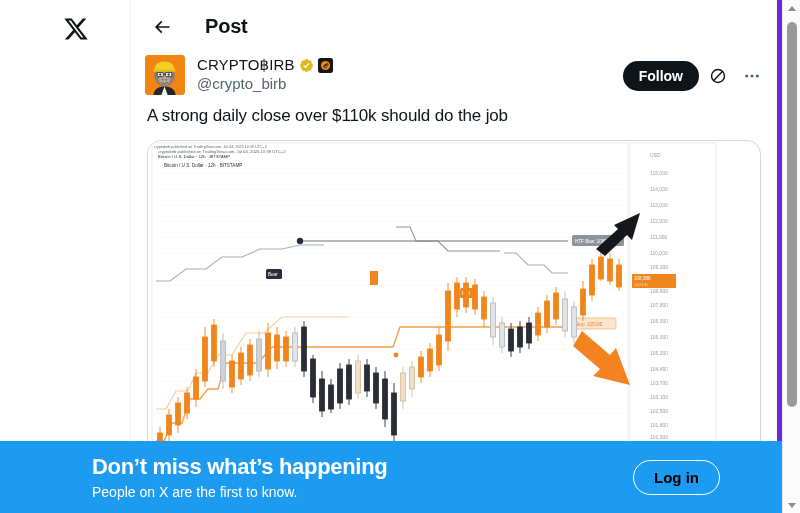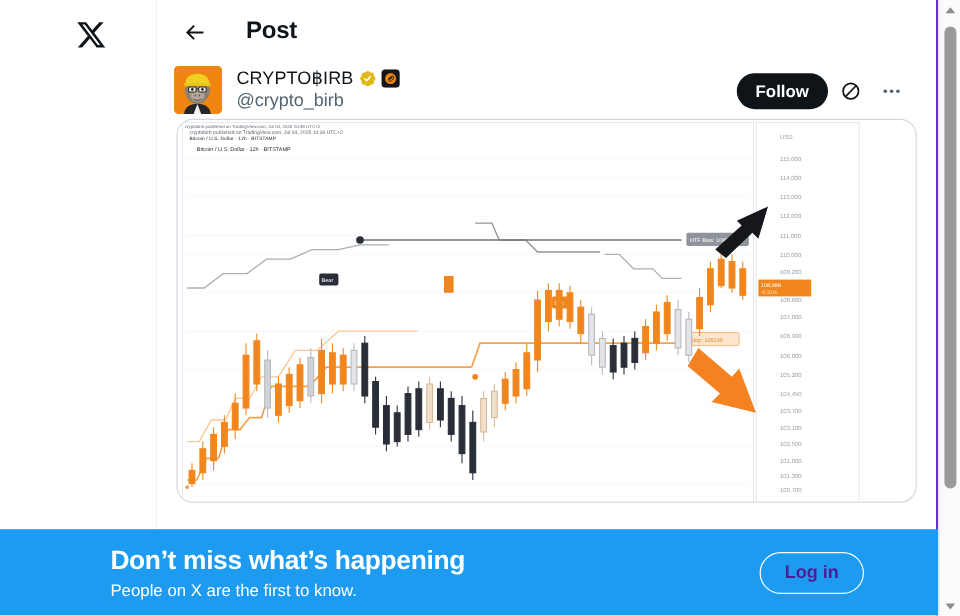--- a/index.html
+++ b/index.html
@@ -17,21 +17,21 @@
     position: absolute; left: 0; top: 0; width: 131px; height: 513px;
     background: #fff; border-right: 1px solid #eff3f4;
   }
   .x-logo { position: absolute; left: 59px; top: 12px; width: 34px; height: 34px;
             display:flex; align-items:center; justify-content:center; cursor:pointer; }
   .x-logo svg { width: 26px; height: 26px; fill: #0f1419; }
 
   
   .main {
     position: absolute; left: 131px; top: 0; width: 651px; height: 513px;
-    background:#fff; border-right: 2px solid #6d28d9;
+    background:#fff; border-right: 5px solid #6d28d9;
   }
 
   
   .topbar { position: relative; height: 53px; display:flex; align-items:center; padding-left: 6px; }
   .back-btn { width: 34px; height: 34px; border-radius: 50%; display:flex;
               align-items:center; justify-content:center; cursor:pointer; margin-left: 8px; }
   .back-btn svg { width: 20px; height: 20px; fill:#0f1419; }
   .page-title { font-size: 20px; font-weight: 700; color:#0f1419; margin-left: 26px; letter-spacing:-0.2px; }
 
   
@@ -42,21 +42,21 @@
   .names { margin-left: 12px; padding-top: 1px; min-width:0; }
   .name-line { display:flex; align-items:center; gap:4px; }
   .display-name { font-size: 15px; font-weight: 400; color:#0f1419; cursor:pointer;
                   white-space:nowrap; letter-spacing:0.1px;text-align:center; }
   .verified { width:15px; height:15px; flex:none; }
   .affiliate { width:15px; height:15px; border-radius:3px; flex:none; overflow:hidden;
                background:#14161a; display:block; cursor:pointer; }
   .affiliate svg { display:block; width:15px; height:15px; }
   .handle { font-size: 15px; color:#536471; margin-top:1px; cursor:pointer; }
 
-  .author-actions { position:absolute; right: 22px; top: 8px; display:flex; align-items:center; gap:4px; }
+  .author-actions { position:absolute; right: 10px; top: 8px; display:flex; align-items:center; gap:4px; }
   .follow-btn {
     background:#0f1419; color:#fff; border:none; border-radius:999px;
     font-family:"Liberation Sans", sans-serif;
     font-size: 14px; font-weight:700; padding: 8px 16px; cursor:pointer; line-height:1;
   }
   .icon-btn { width: 30px; height:30px; border-radius:50%; display:flex; align-items:center;
               justify-content:center; cursor:pointer; }
   .icon-btn svg { width:18px; height:18px; }
 
   
@@ -76,21 +76,21 @@
   
   .banner {
     position:absolute; left:0; bottom:0; width: 782px; height: 72px; background:#1d9bf0;
     display:flex; align-items:center; z-index: 40; gap: 43px;
   }
   .banner-text { margin-left: 92px; }
   .banner-title { font-size: 22px; font-weight: 800; color:#fff; letter-spacing:-0.3px; line-height:1.15; }
   .banner-sub { font-size: 14px; color:#fff; margin-top: 4px; }
   .banner-actions { margin-left: auto; margin-right: 62px; display:flex; align-items:center; gap:14px; }
   .login-btn {
-    background:transparent; color:#4c1d95; border:1px solid #ffffff; border-radius:999px;
+    background:transparent; color:#000000; border:1px solid #ffffff; border-radius:999px;
     font-family:"Liberation Sans", sans-serif; font-size:15px; font-weight:700;
     padding: 9px 20px; cursor:pointer; line-height:1;
   }
   .signup-btn {
     background:#eff3f4; color:#0f1419; border:none; border-radius:999px;
     font-family:"Liberation Sans", sans-serif; font-size:15px; font-weight:700;
     padding: 10px 20px; cursor:pointer; line-height:1;
   }
 
   
@@ -186,20 +186,21 @@
         <div class="icon-btn">
           <svg viewBox="0 0 24 24" aria-hidden="true" fill="#536471">
             <circle cx="5" cy="12" r="2"></circle>
               <circle cx="12" cy="12" r="2"></circle>
               <circle cx="19" cy="12" r="2"></circle>
           </svg>
         </div>
       </div>
     </div>
 
+    <div class="post-text">A strong daily close over $110k should do the job</div>
 
     <div class="chart-card">
       <svg viewBox="0 0 570 320" width="570" height="320" aria-hidden="true">
         <rect x="0" y="0" width="570" height="320" fill="#ffffff"></rect>
 
         <rect x="4" y="2" width="476" height="316" fill="#ffffff" stroke="#dfe3e8" stroke-width="0.7"></rect>
         <rect x="482" y="2" width="86" height="316" fill="#ffffff" stroke="#dfe3e8" stroke-width="0.7"></rect>
 
         <text x="10" y="12" font-family="Liberation Sans, sans-serif" font-size="4.2" fill="#5a6570">cryptobirb published on TradingView.com, Jul 04, 2025 10:39 UTC+2</text>
         <text x="16" y="26" font-family="Liberation Sans, sans-serif" font-size="4.6" fill="#333">Bitcoin / U.S. Dollar · 12h · BITSTAMP</text>

